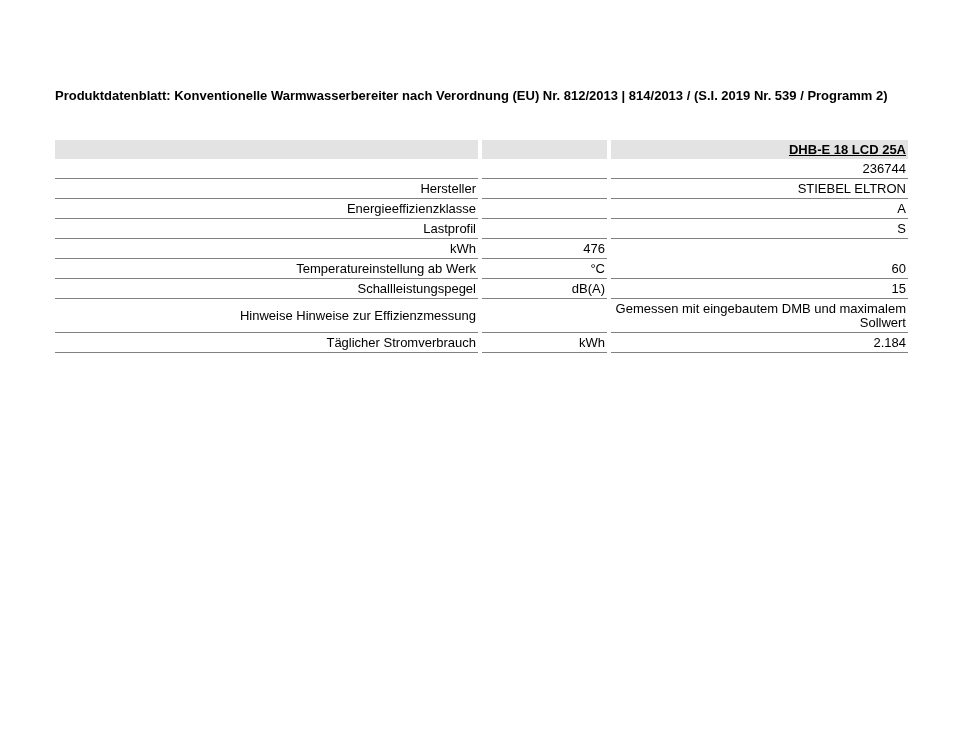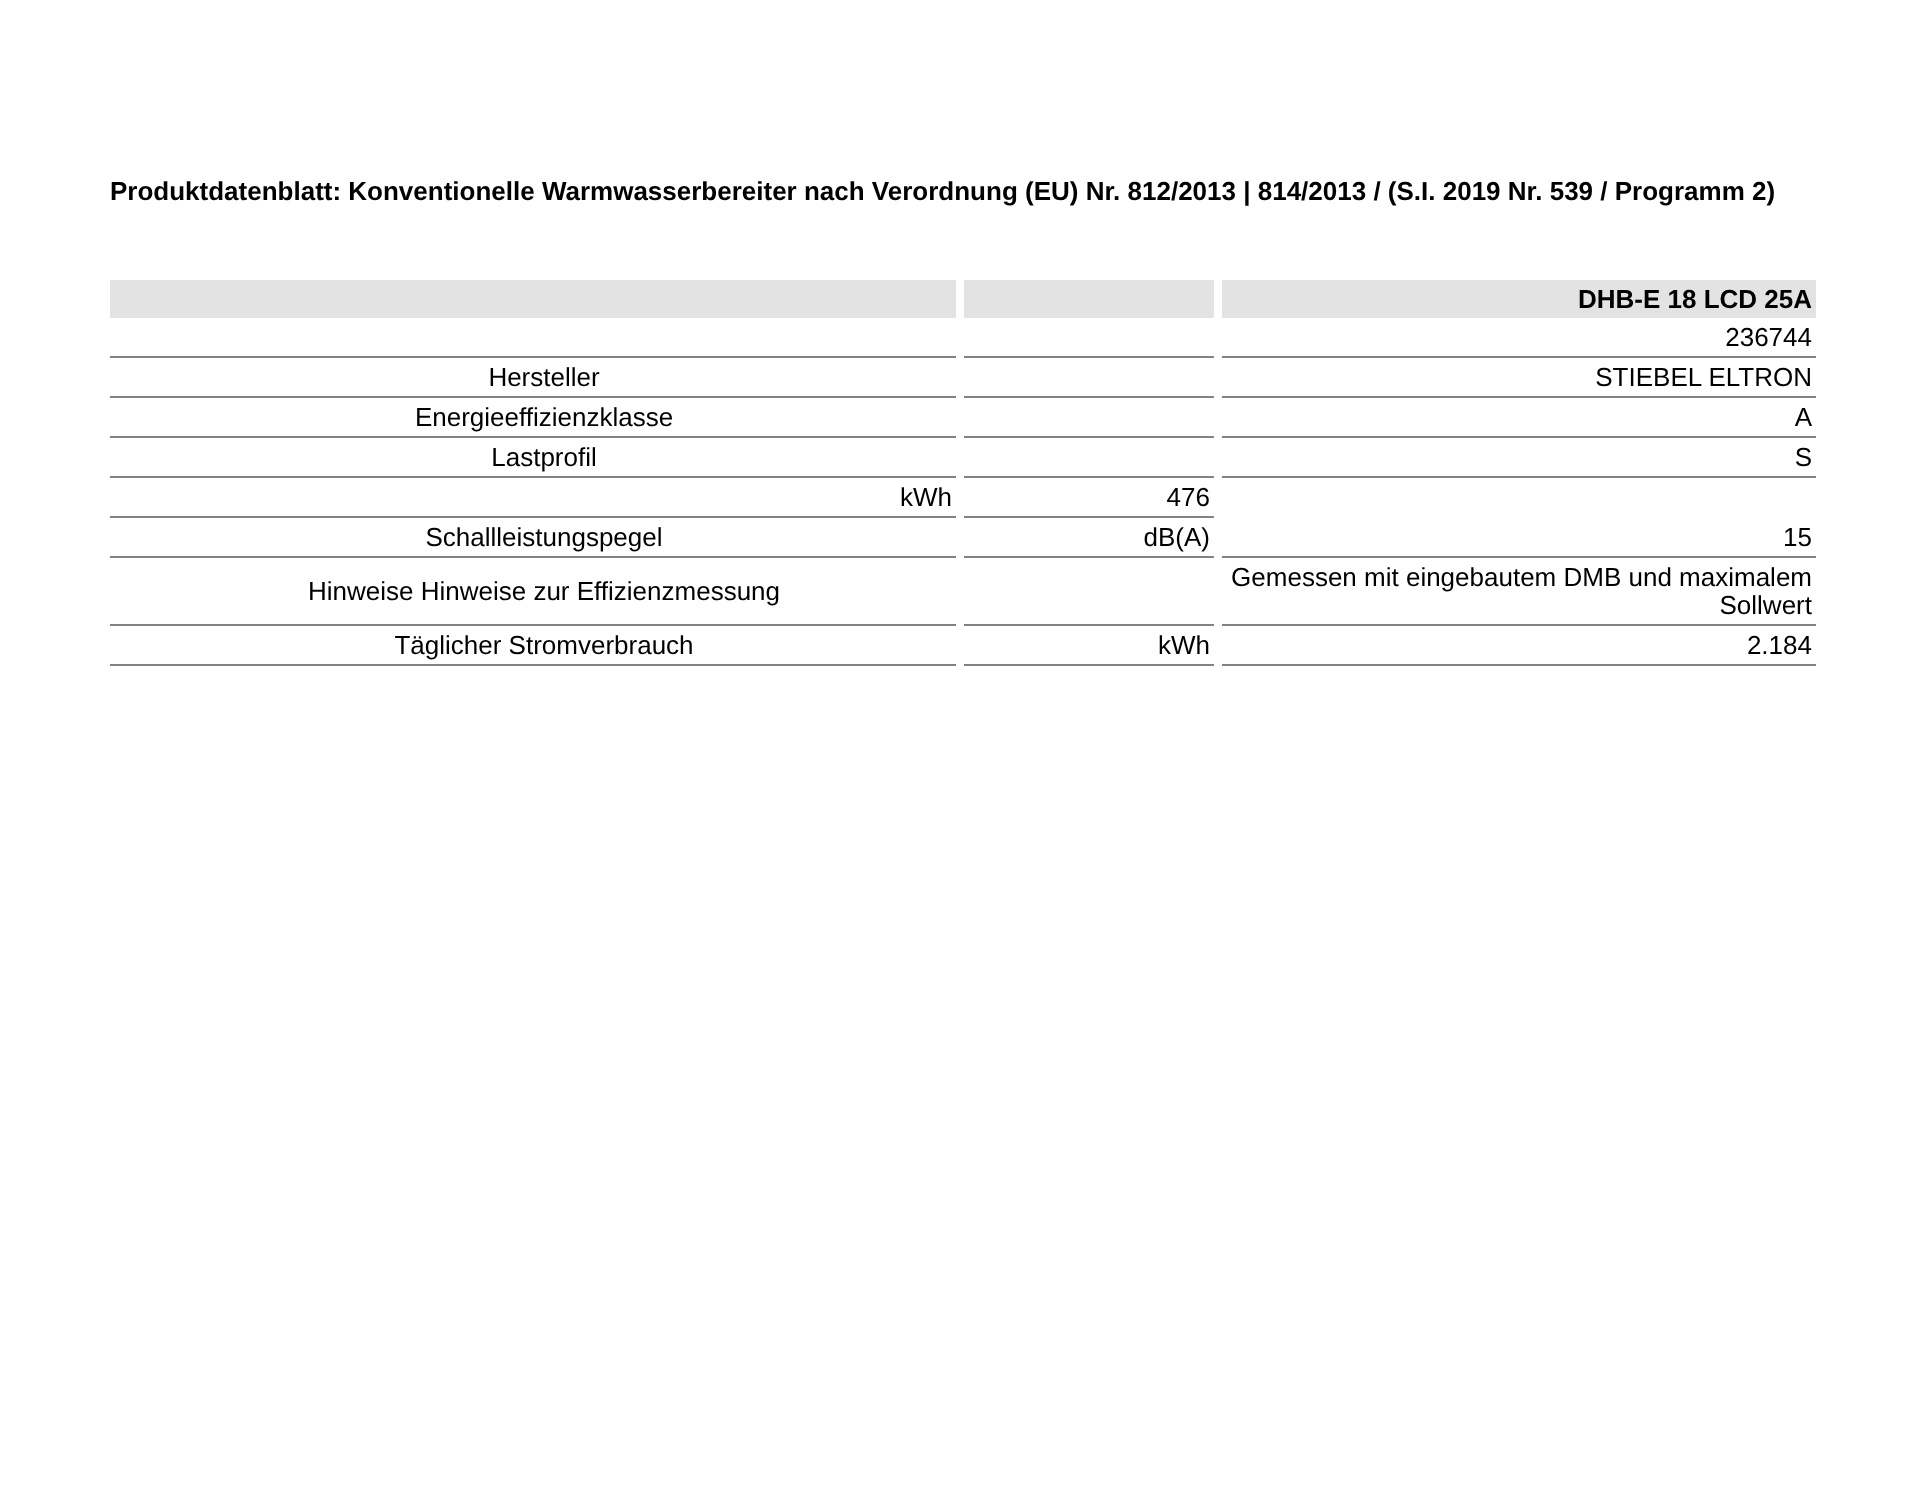--- a/index.html
+++ b/index.html
@@ -36,29 +36,30 @@
   .td {
     display: flex;
     align-items: center;
     border-bottom: 1px solid var(--row-border, #818181);
     padding: 3px 2px 2px 2px;
     font-size: 13px;
     line-height: 14px;
     min-height: 20px;
   }
   .td span { width: 100%; display: block; }
-  .c1 span { text-align: center; margin-left: 11px; }
+  .c1 span { text-align: right; margin-left: 11px; }
   .c2 span, .c3 span { text-align: right; }
   .thead .td {
     background: var(--header-bg, #e3e3e3);
     border-bottom: none;
     height: 19px;
     min-height: 19px;
     padding: 0 2px;
     font-weight: bold;
+    text-decoration: underline;
   }
 </style>
 </head>
 <body>
 
 <div class="page">
 
   <div class="doc-title">Produktdatenblatt: Konventionelle Warmwasserbereiter nach Verordnung (EU) Nr. 812/2013 | 814/2013 / (S.I. 2019 Nr. 539 / Programm 2)</div>
 
   <div class="datasheet">
@@ -126,20 +127,31 @@
 
     <div class="tr">
       <div class="td c2">
           <span>kWh</span>
         </div>
       <div class="td c3">
           <span>476</span>
         </div>
     </div>
 
+    <div class="tr">
+      <div class="td c1">
+          <span>Temperatureinstellung ab Werk</span>
+        </div>
+      <div class="td c2">
+          <span>°C</span>
+        </div>
+      <div class="td c3">
+          <span>60</span>
+        </div>
+    </div>
 
     <div class="tr">
       <div class="td c1">
           <span>Schallleistungspegel</span>
         </div>
       <div class="td c2">
           <span>dB(A)</span>
         </div>
       <div class="td c3">
           <span>15</span>

